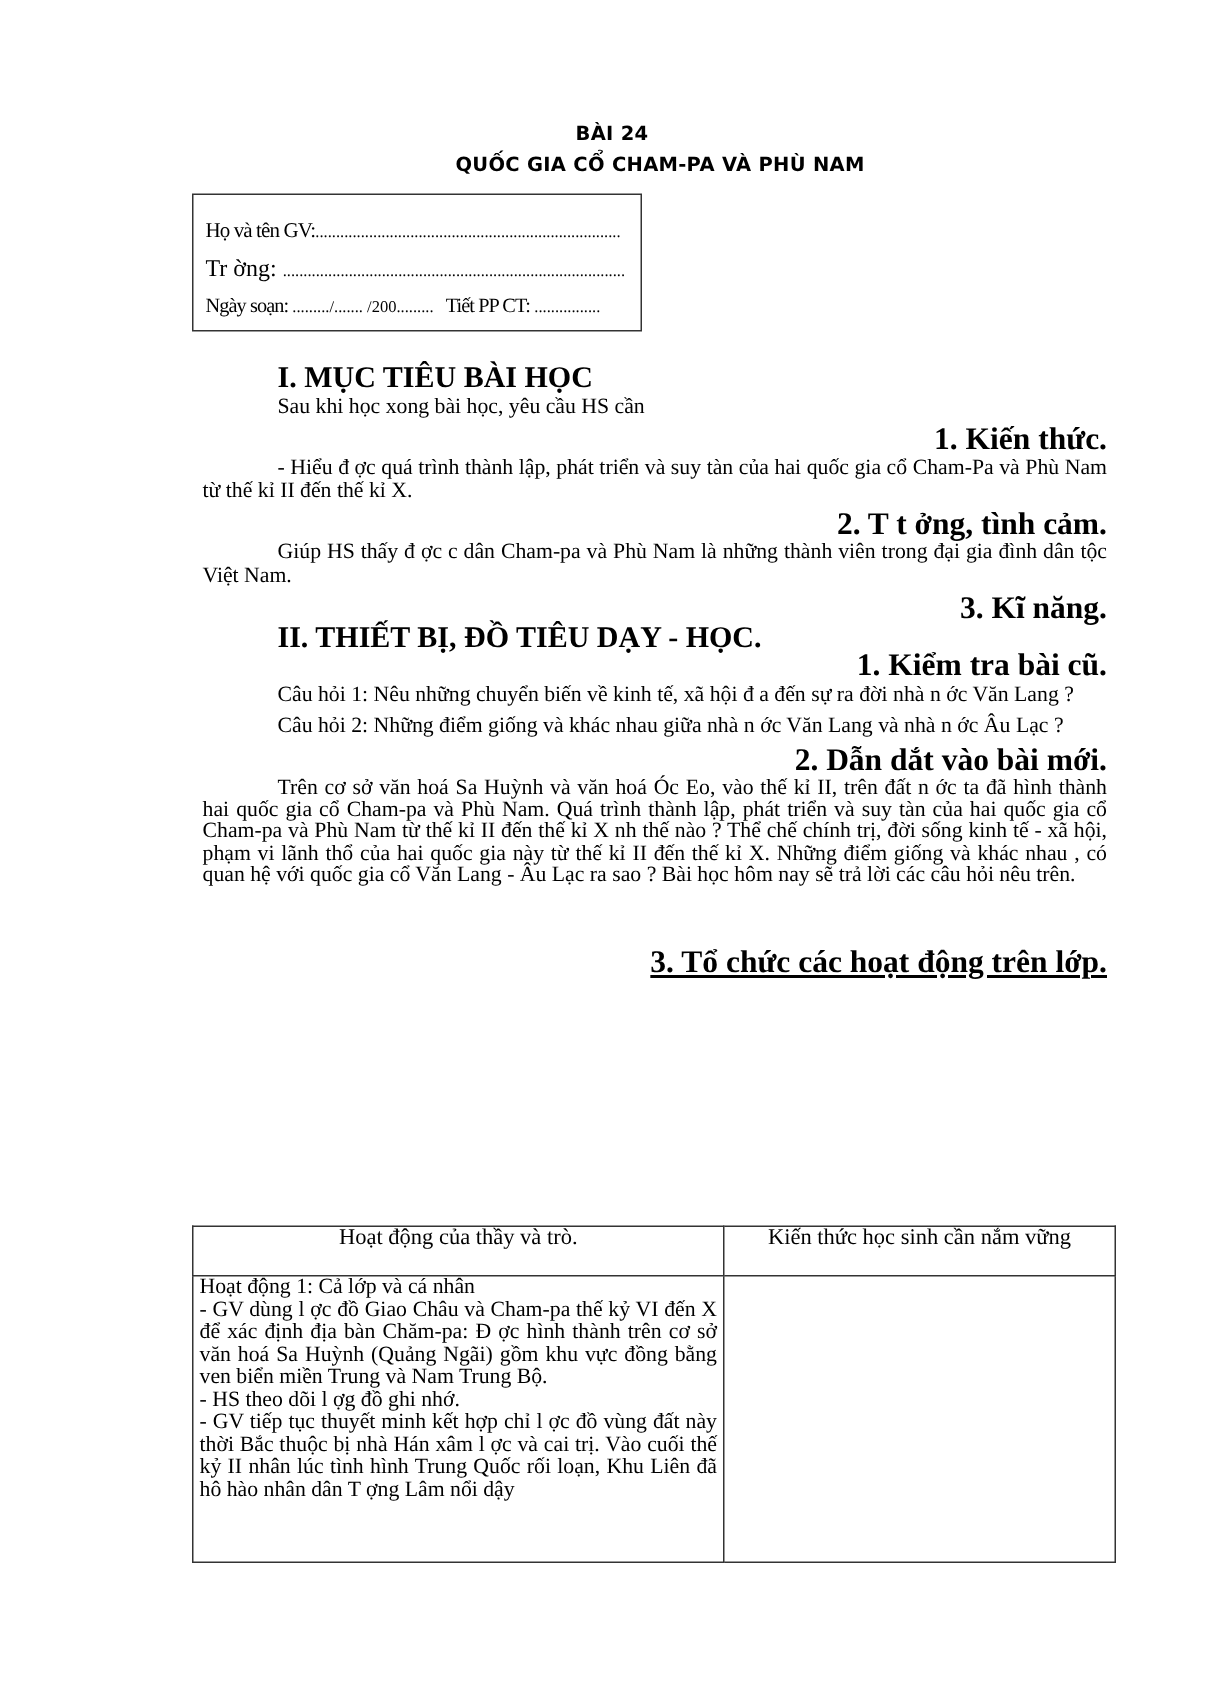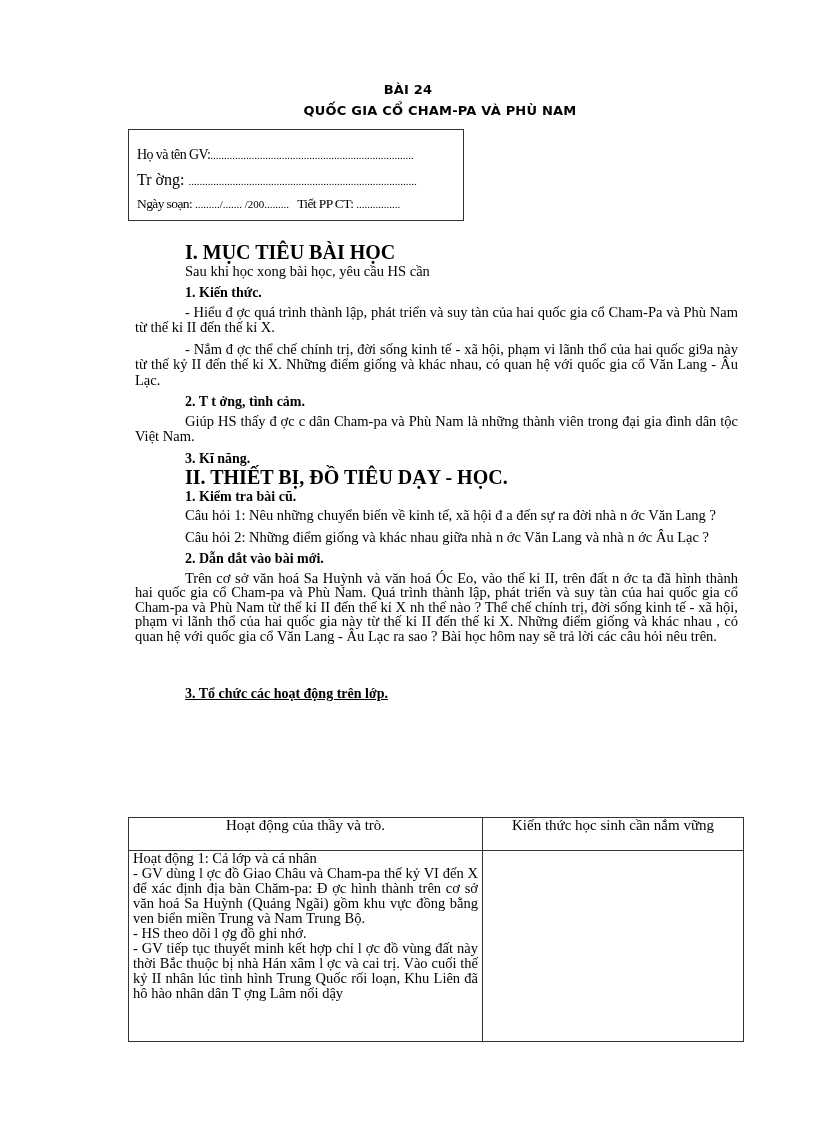--- a/index.html
+++ b/index.html
@@ -1,28 +1,28 @@
 <!DOCTYPE html>
 <html><head>
 <meta charset="utf-8">
 <style>
   html, body { margin: 0; padding: 0; background: #ffffff; }
   body { width: 816px; height: 1123px; position: relative; overflow: hidden; color: #000; font-family: "Liberation Serif", serif; }
   .page-title { position: absolute; left: 0; width: 816px; text-align: center; font-family: "DejaVu Sans", sans-serif; font-weight: bold; font-size: 13px; letter-spacing: 0.2px; }
   .t1 { top: 82px; }
   .t2 { top: 103px; padding-left: 32px; }
-  .info-box { position: absolute; left: 128px; top: 129px; width: 336px; height: 92px; border: 1px solid #333; box-sizing: border-box; }
+  .info-box { position: absolute; left: 128px; top: 129px; width: 300px; height: 92px; border: 1px solid #333; box-sizing: border-box; }
   .info-line { position: absolute; left: 8px; white-space: nowrap; font-family: "Liberation Serif", serif; font-size: 14px; letter-spacing: -0.6px; }
   .info-line.l1 { top: 17px; }
   .info-line.l2 { top: 41px; font-size: 16px; letter-spacing: 0; }
   .info-line.l3 { top: 66px; font-size: 13.5px; }
   .dots { letter-spacing: 0; font-size: 11px; }
   .content { position: absolute; left: 135px; top: 245px; width: 603px; font-size: 14.5px; line-height: 15.5px; }
   .h1 { font-weight: bold; font-size: 20px; padding-left: 50px; margin: 0 0 3px 0; }
-  .h2 { font-weight: bold; font-size: 14px; padding-left: 50px; margin: 6px 0 4px 0; }
+  .h2 { font-weight: bold; font-size: 21px; padding-left: 50px; margin: 6px 0 4px 0; text-align: right; }
   .para { text-align: justify; text-indent: 50px; margin: 0 0 6px 0; }
   .plain-indent { padding-left: 50px; margin: 0 0 4px 0; }
   .activities-heading { text-decoration: underline; margin-top: 43px; }
   table.activities { position: absolute; left: 128px; top: 817px; width: 616px; border-collapse: collapse; font-size: 14.5px; }
   table.activities td, table.activities th { border: 1px solid #333; vertical-align: top; padding: 0 4px; }
   table.activities th { font-weight: normal; font-size: 15px; height: 32px; line-height: 14px; }
   th.col1 { width: 345px; vertical-align: bottom; padding-bottom: 1px; }
   th.col2 { }
   td.cell-left { height: 190px; text-align: justify; line-height: 15px; padding-top: 2px; }
   .cell-line { margin: 0; }
@@ -44,21 +44,20 @@
     <span>Ngày soạn:</span> <span class="dots">........./....... /200.........</span>&nbsp;&nbsp;
     <span>Tiết PP CT:</span> <span class="dots">................</span>
   </div>
 </div>
 
 <div class="content">
   <div class="h1">I. MỤC TIÊU BÀI HỌC</div>
   <div class="plain-indent">Sau khi học xong bài học, yêu cầu HS cần</div>
   <div class="h2">1. Kiến thức.</div>
   <p class="para">- Hiểu đ  ợc quá trình thành lập, phát triển và suy tàn của hai quốc gia cổ Cham-Pa và Phù Nam từ thế kỉ II đến thế kỉ X.</p>
-  <p class="para">- Nắm đ  ợc thể chế chính trị, đời sống kinh tế - xã hội, phạm vi lãnh thổ của hai quốc gi9a này từ thế kỷ II đến thế kỉ X. Những điểm giống và khác nhau, có quan hệ với quốc gia cổ Văn Lang - Âu Lạc.</p>
   <div class="h2">2. T   t  ởng, tình cảm.</div>
   <p class="para">Giúp HS thấy đ  ợc c   dân Cham-pa và Phù Nam là những thành viên trong đại gia đình dân tộc Việt Nam.</p>
   <div class="h2">3. Kĩ năng.</div>
   <div class="h1">II. THIẾT BỊ, ĐỒ TIÊU DẠY - HỌC.</div>
   <div class="h2" style="margin-top:2px">1. Kiểm tra bài cũ.</div>
   <p class="para">Câu hỏi 1: Nêu những chuyển biến về kinh tế, xã hội đ  a đến sự ra đời nhà n  ớc Văn Lang ?</p>
   <p class="para">Câu hỏi 2: Những điểm giống và khác nhau giữa nhà n  ớc Văn Lang và nhà n  ớc Âu Lạc ?</p>
   <div class="h2">2. Dẫn dắt vào bài mới.</div>
   <p class="para" style="line-height:14.5px">Trên cơ sở văn hoá Sa Huỳnh và văn hoá Óc Eo, vào thế kỉ II, trên đất n  ớc ta đã hình thành hai quốc gia cổ Cham-pa và Phù Nam. Quá trình thành lập, phát triển và suy tàn của hai quốc gia cổ Cham-pa và Phù Nam từ thế kỉ II đến thế kỉ X nh   thế nào ? Thể chế chính trị, đời sống kinh tế - xã hội, phạm vi lãnh thổ của hai quốc gia này từ thế kỉ II đến thế kỉ X. Những điểm giống và khác nhau , có quan  hệ với quốc gia cổ Văn Lang - Âu Lạc ra sao ? Bài học hôm nay sẽ trả lời các câu hỏi nêu trên.</p>
   <div class="h2 activities-heading">3. Tổ chức các hoạt động trên lớp.</div>

